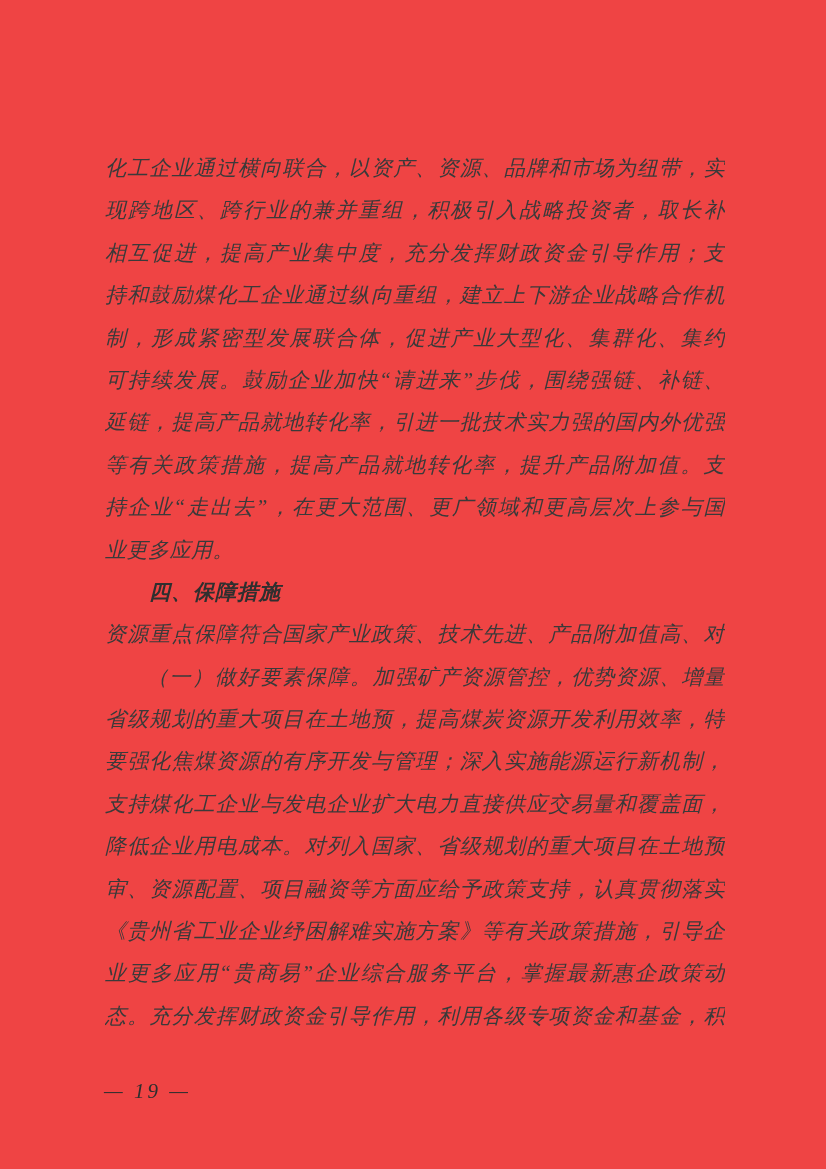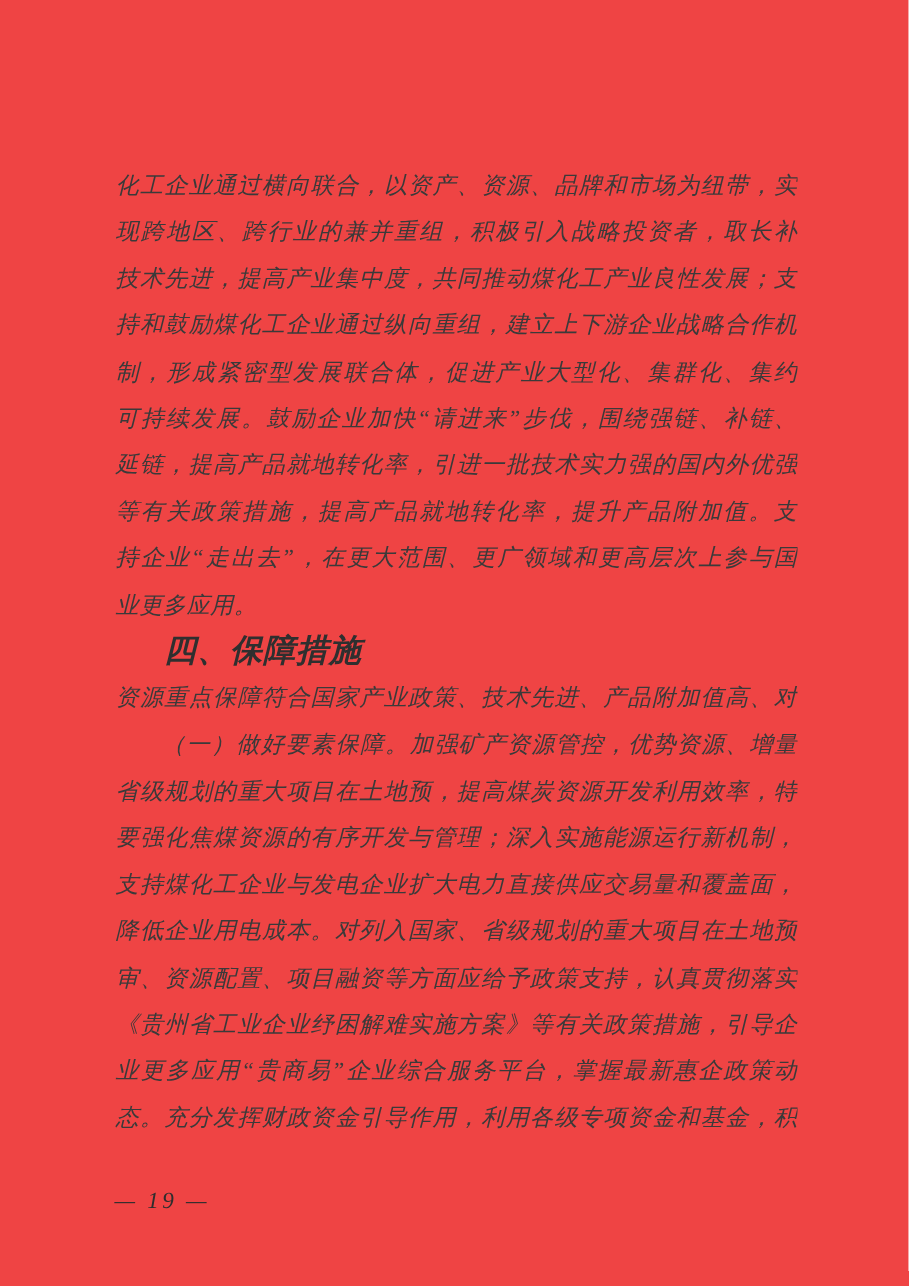--- a/index.html
+++ b/index.html
@@ -35,21 +35,21 @@
   }
   .line.last-line {
     text-align-last: left;
   }
   .line.indent2 {
     text-indent: 42px;
   }
   .heading-line {
     font-family: "Liberation Sans", sans-serif;
     font-weight: 700;
-    font-size: 29px;
+    font-size: 21px;
     line-height: 42.4px;
     text-indent: 44px;
     color: #2f2f2f;
     letter-spacing: 1px;
   }
   .kai-lead {
     
     letter-spacing: 1px;
   }
   .page-number {
@@ -65,21 +65,21 @@
 </head>
 <body>
 
 <div class="page">
 
   <div class="text-block">
 
     <div>
       <div class="line">化工企业通过横向联合，以资产、资源、品牌和市场为纽带，实</div>
       <div class="line">现跨地区、跨行业的兼并重组，积极引入战略投资者，取长补短、</div>
-      <div class="line">技术先进，提高产业集中度，共同推动煤化工产业良性发展；支</div>
+      <div class="line">相互促进，提高产业集中度，充分发挥财政资金引导作用；支</div>
       <div class="line">持和鼓励煤化工企业通过纵向重组，建立上下游企业战略合作机</div>
       <div class="line">制，形成紧密型发展联合体，促进产业大型化、集群化、集约化、</div>
       <div class="line">可持续发展。鼓励企业加快“请进来”步伐，围绕强链、补链、</div>
       <div class="line">延链，提高产品就地转化率，引进一批技术实力强的国内外优强企</div>
       <div class="line">等有关政策措施，提高产品就地转化率，提升产品附加值。支</div>
       <div class="line">持企业“走出去”，在更大范围、更广领域和更高层次上参与国</div>
       <div class="line last-line">业更多应用。</div>
     </div>
 
     <div class="heading-line">四、保障措施</div>

